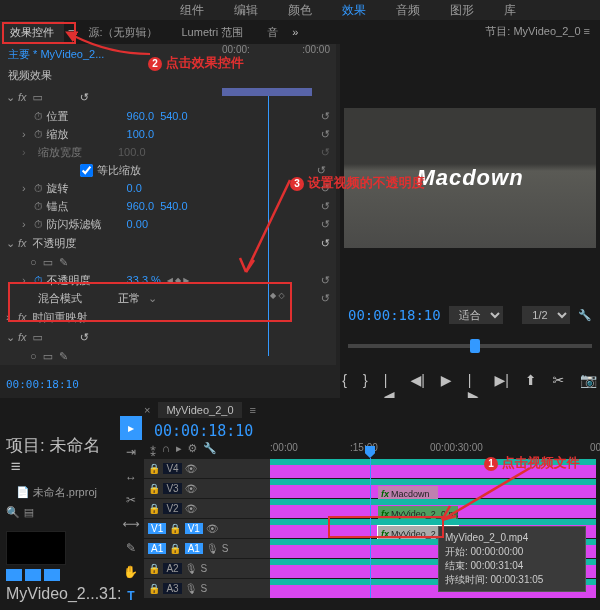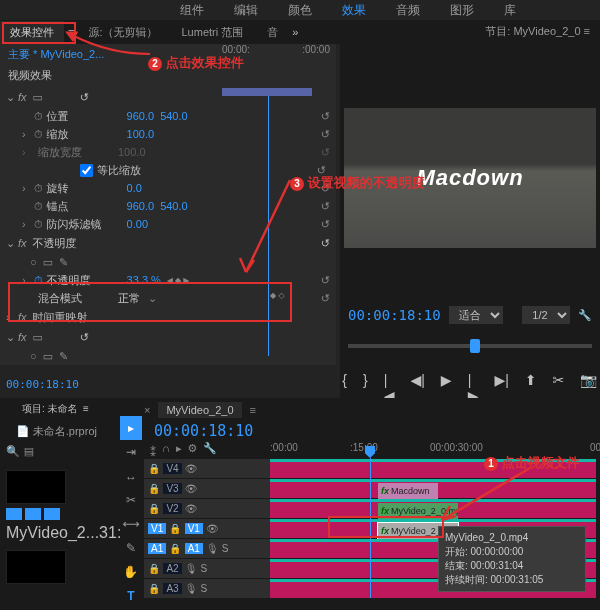--- a/index.html
+++ b/index.html
@@ -51,21 +51,21 @@
   .preview-select { background: #333; color: #bfbfbf; border: none; padding: 2px 6px; font-size: 11px; }
   .preview-slider { height: 20px; position: relative; margin: 8px; }
   .preview-slider .track { height: 4px; background: #444; position: absolute; top: 8px; left: 0; right: 0; }
   .preview-slider .thumb { width: 10px; height: 14px; background: #3399ff; position: absolute; top: 3px; left: 50%; border-radius: 2px; }
   .transport { display: flex; justify-content: center; gap: 16px; padding: 8px; }
   .transport span { color: #bfbfbf; font-size: 14px; }
   
   .timecode-bottom { position: absolute; left: 6px; top: 378px; color: #3399ff; font-size: 11px; font-family: monospace; }
   
   .project-panel { position: absolute; top: 398px; left: 0; width: 120px; background: #1a1a1a; height: 212px; }
-  .project-header { padding: 4px 22px; font-size: 10px; }
+  .project-header { padding: 4px 6px; font-size: 17px; margin-top: 32px; }
   .project-file { padding: 4px 6px 4px 16px; color: #9a9a9a; font-size: 11px; }
   .project-icons { padding: 2px 6px; display: flex; gap: 4px; }
   .project-icons span { color: #888; }
   .project-thumb { width: 60px; height: 34px; background: #000; margin: 10px 6px 2px 6px; border: 1px solid #222; }
   .project-thumb-icons { display: flex; gap: 3px; padding: 2px 6px; }
   .project-thumb-icons span { background: #3399ff; width: 16px; height: 12px; display: inline-block; }
   .project-name { padding: 2px 6px; font-size: 16px; display: flex; justify-content: space-between; }
   
   .timeline-panel { position: absolute; top: 398px; left: 120px; right: 0; background: #1a1a1a; height: 212px; }
   .timeline-tools { position: absolute; left: 0; top: 18px; width: 22px; }
@@ -74,21 +74,21 @@
   .timeline-header { padding: 4px 8px 4px 84px; display: flex; align-items: center; gap: 8px; }
   .timeline-tab { background: #2a2a2a; padding: 2px 8px; font-size: 11px; }
   .timeline-timecode { color: #3399ff; font-size: 15px; font-family: monospace; margin-left: 4px; }
   .timeline-ruler { position: absolute; top: 44px; left: 150px; right: 4px; height: 16px; }
   .timeline-ruler span { position: absolute; color: #888; font-size: 10px; }
   .timeline-tracks { position: absolute; top: 60px; left: 24px; right: 4px; }
   .track-row { display: flex; height: 20px; align-items: center; }
   .track-label-zone { width: 126px; display: flex; align-items: center; gap: 3px; font-size: 10px; color: #999; background: #2e2e2e; height: 19px; padding-left: 4px; }
   .track-label-zone .vt { background: #0f172a; padding: 0 3px; }
   .track-label-zone .vt.sel { background: #3399ff; color: #fff; }
-  .track-content { flex: 1; background: #be185d; height: 19px; position: relative; border-top: 3px solid #14b8a6; }
+  .track-content { flex: 1; background: #d946ef; height: 19px; position: relative; border-top: 6px solid #14b8a6; }
   .clip { position: absolute; height: 17px; top: 1px; font-size: 9px; line-height: 17px; padding: 0 3px; overflow: hidden; white-space: nowrap; }
   .clip.pink { background: #c080b0; color: #222; }
   .clip.green { background: #4fa060; color: #222; }
   .clip.grey { background: #aaa; color: #222; }
   .clip .fx { color: #060; font-weight: bold; margin-right: 2px; font-style: italic; }
   .playhead { position: absolute; top: 0; width: 1px; background: #3399ff; height: 140px; left: 226px; }
   .playhead-head { width: 10px; height: 12px; background: #3399ff; position: absolute; top: -12px; left: -5px; clip-path: polygon(0 0, 100% 0, 100% 60%, 50% 100%, 0 60%); }
   
   .tooltip-box { position: absolute; background: #3a3a3a; border: 1px solid #555; padding: 4px 6px; font-size: 10px; color: #ccc; line-height: 14px; }
   

